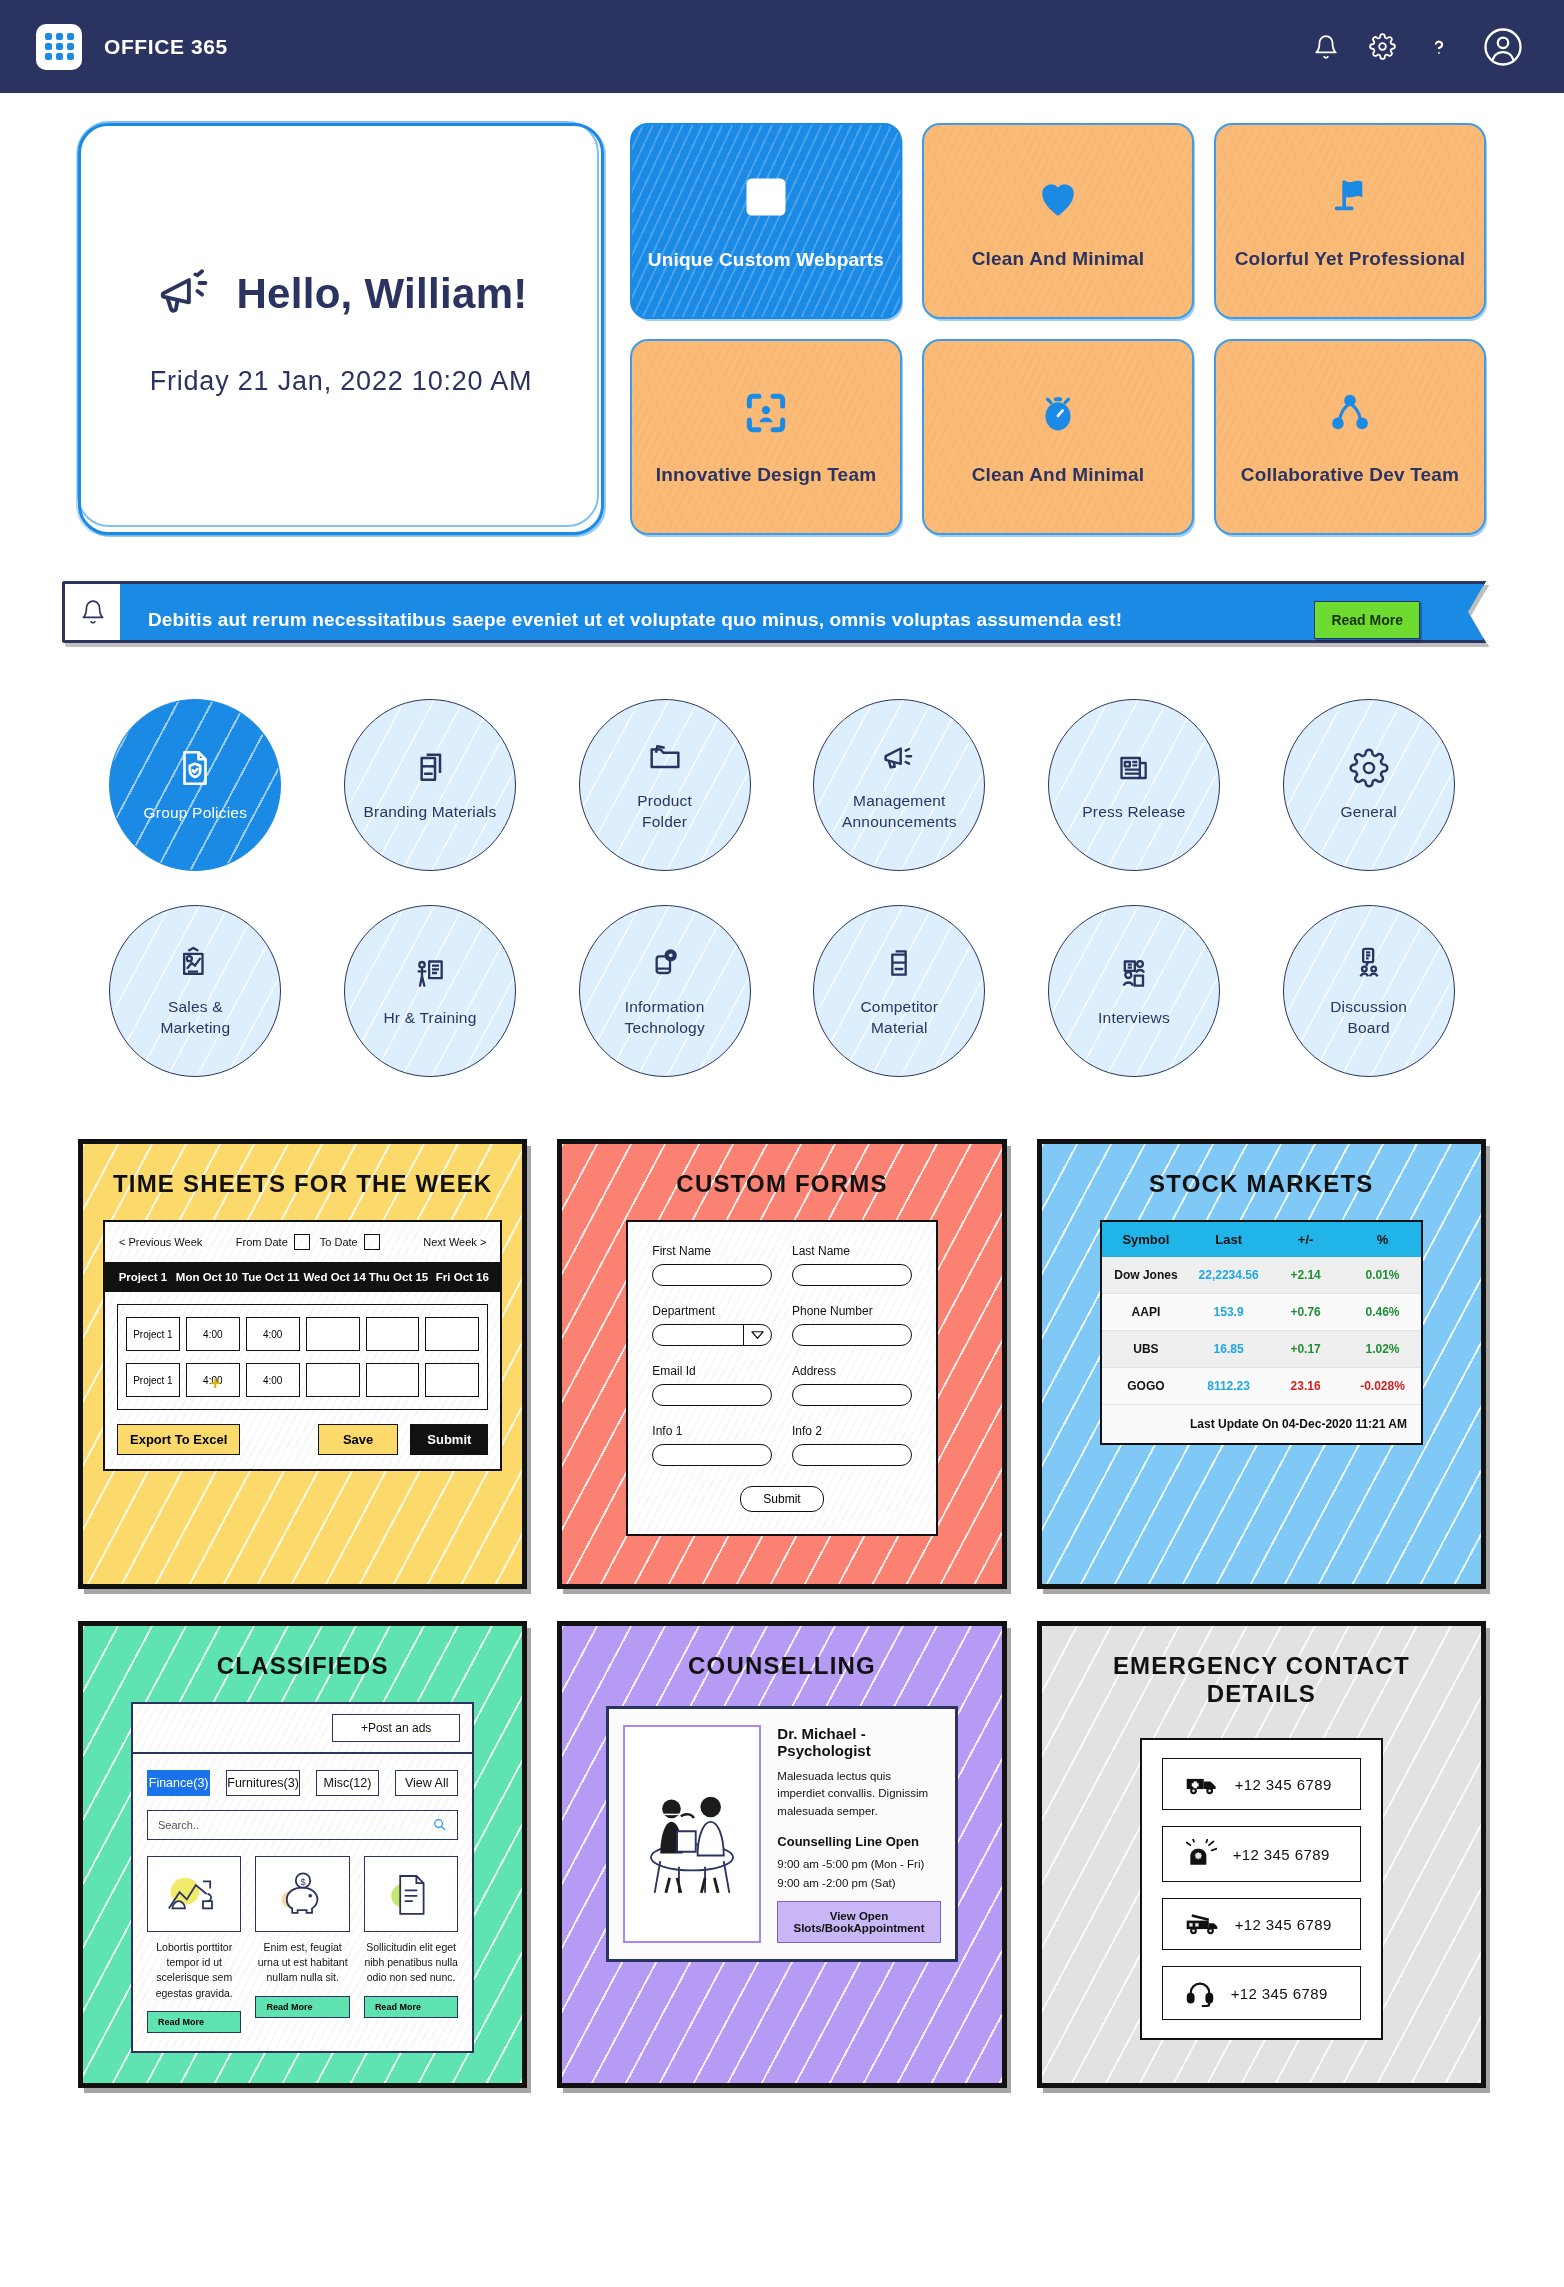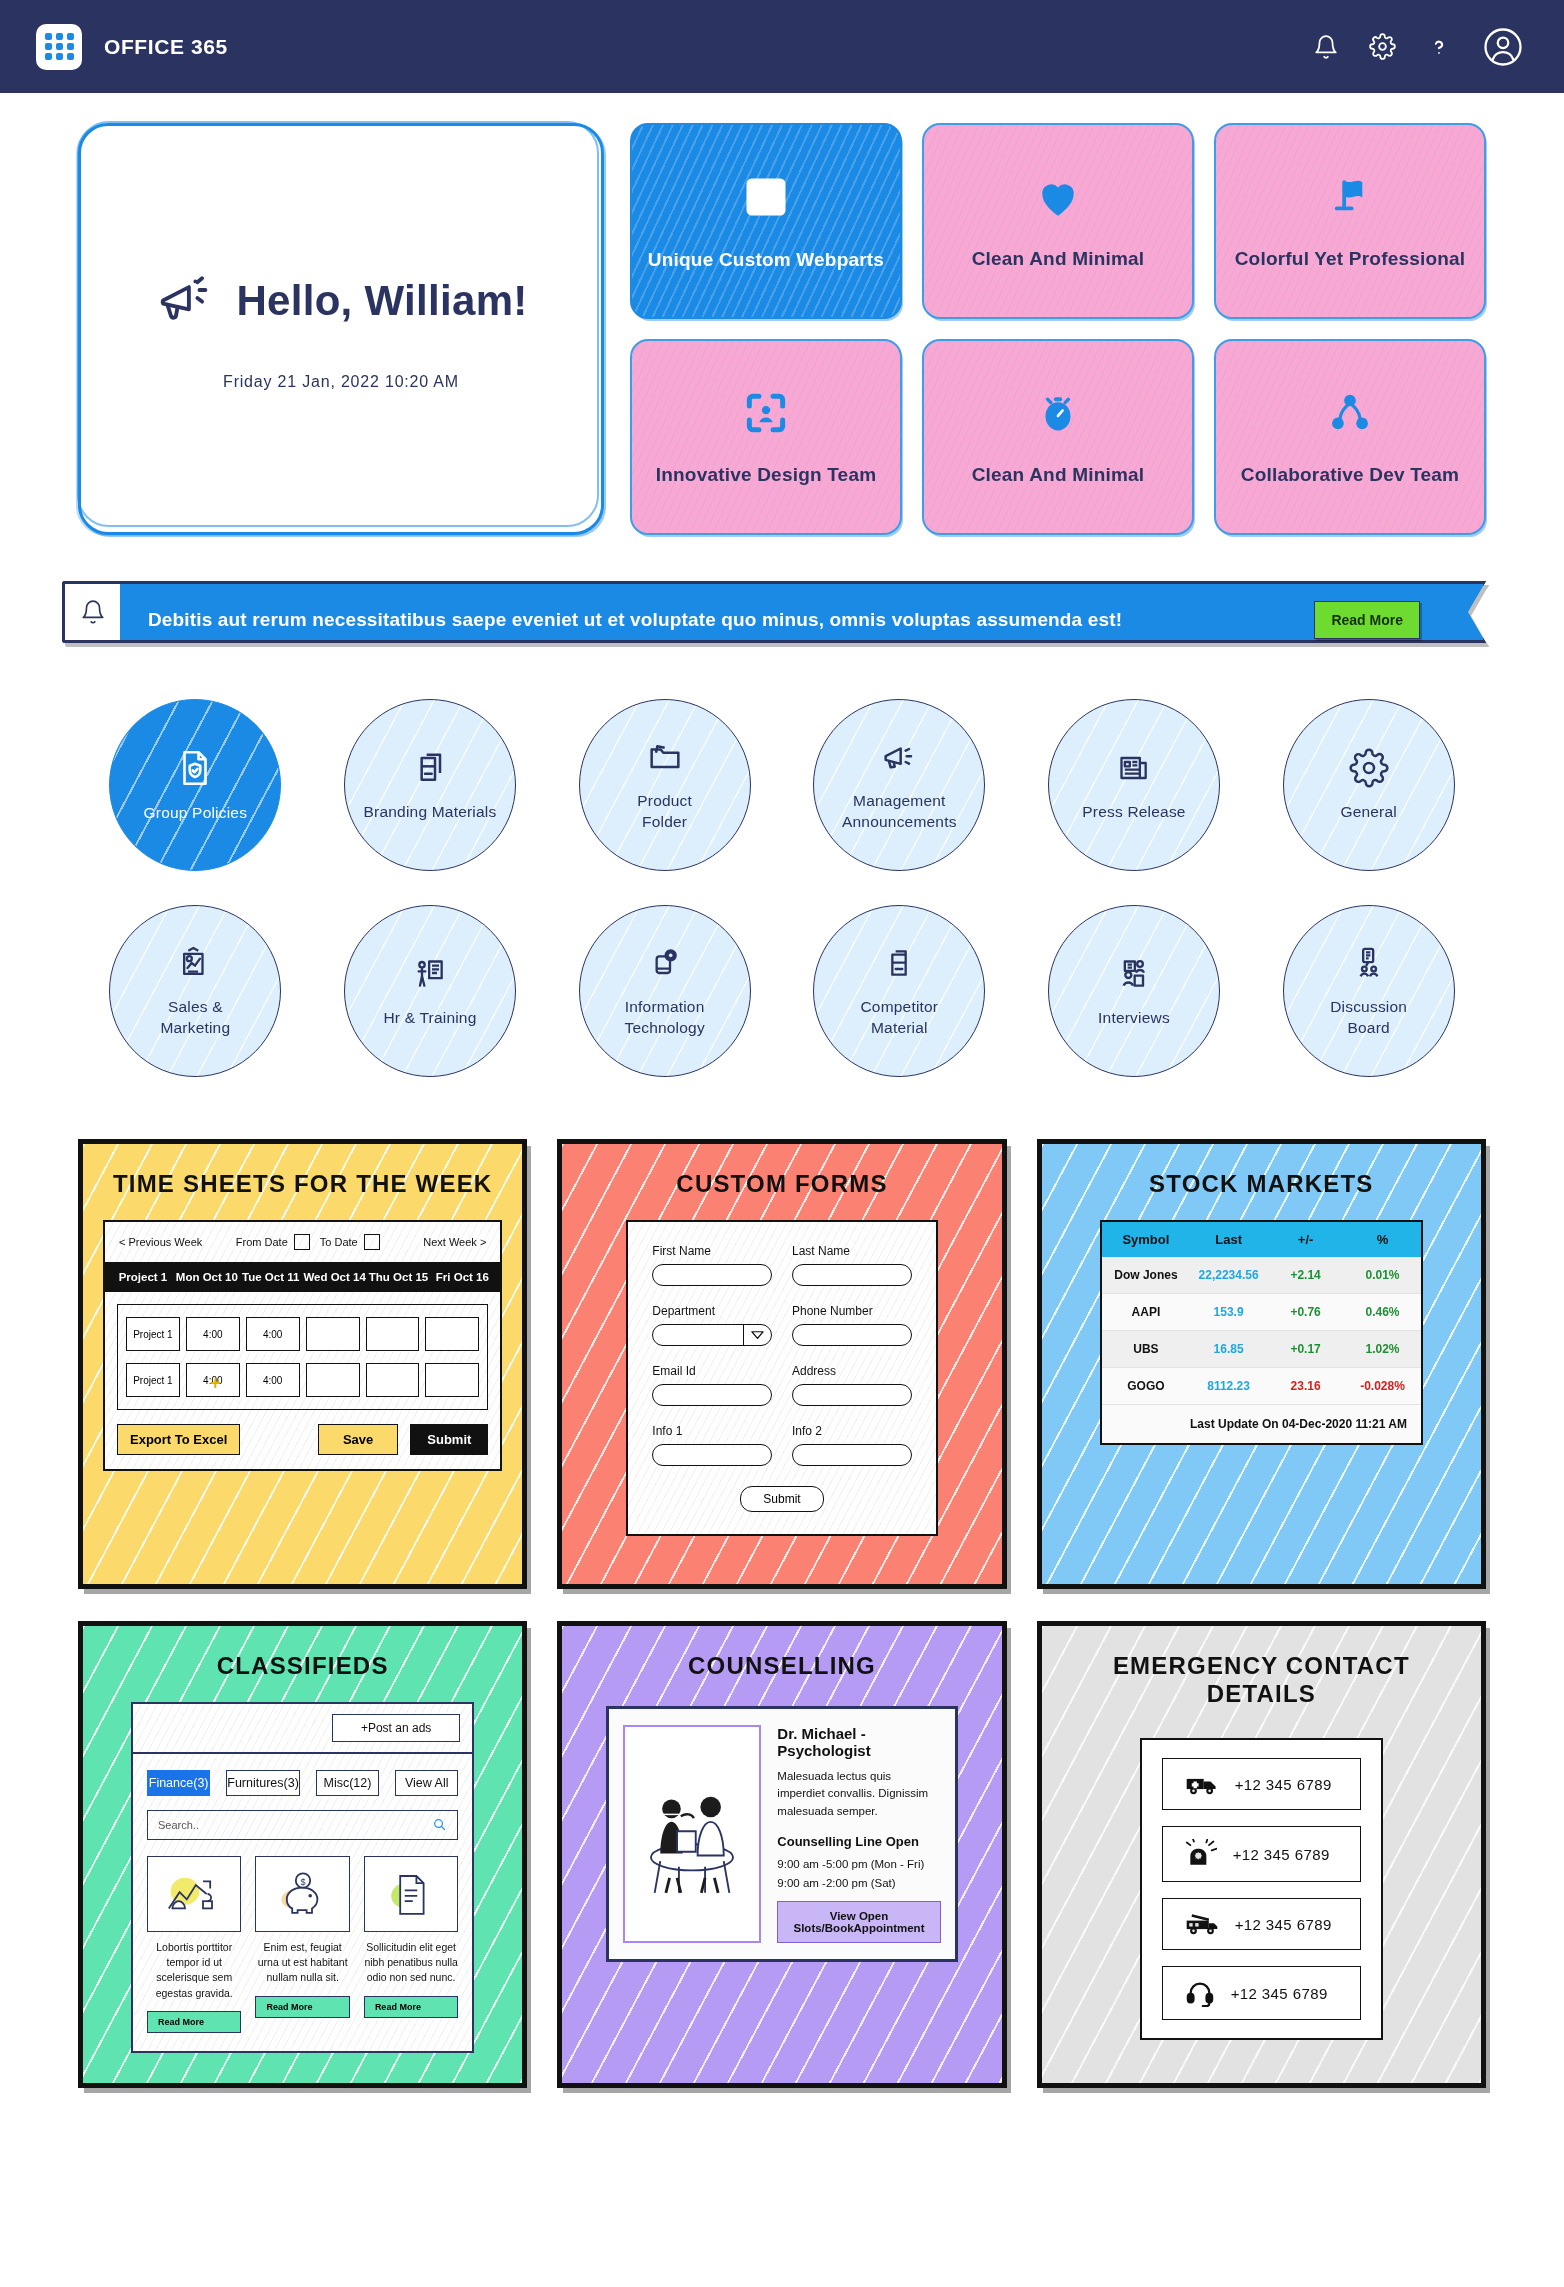--- a/index.html
+++ b/index.html
@@ -55,33 +55,33 @@
     gap:11px;
   }
   .hello-card::before{
     content:""; position:absolute; inset:-5px 2px 5px -4px;
     border:2px solid rgba(26,138,229,.55); border-radius:32px; pointer-events:none;
   }
   .hello-line { display:flex; align-items:center; gap: 20px; }
   .hello-text {
     font-size: 42px; font-weight: bold; color: #2b3360; letter-spacing: 0.3px;
   }
-  .hello-date { margin-top: 28px; font-size: 16px; color: #2b3360; letter-spacing: 0.8px;}
+  .hello-date { margin-top: 28px; font-size: 27px; color: #2b3360; letter-spacing: 0.8px;}
 
   
   .tiles {
     display: grid;
     grid-template-columns: repeat(3, 272px);
     grid-template-rows: 196px 196px;
     gap: 20px;
   }
   .tile {
     border: 2px solid #3f9ce8;
     border-radius: 18px;
-    background: #f9a8d4;
+    background: #fdba74;
     display: flex; flex-direction: column; align-items: center; justify-content: center;
     position: relative;
     overflow: hidden;
     box-shadow: 2px 3px 0 -1px rgba(63,156,232,.5);
   }
   .tile::after{
     content:""; position:absolute; inset:0; pointer-events:none;
     background: repeating-linear-gradient(115deg, rgba(63,156,232,.10) 0 1px, rgba(255,255,255,0) 1px 7px);
   }
   .tile .t-icon { color:#1a8ae5; margin-bottom: 26px; }

